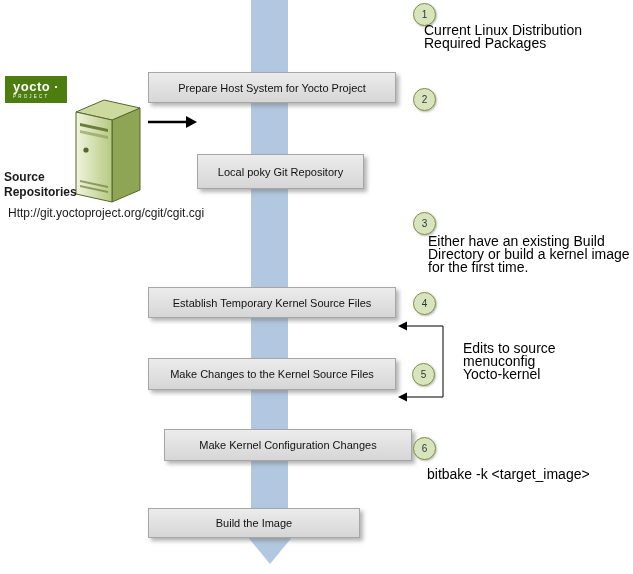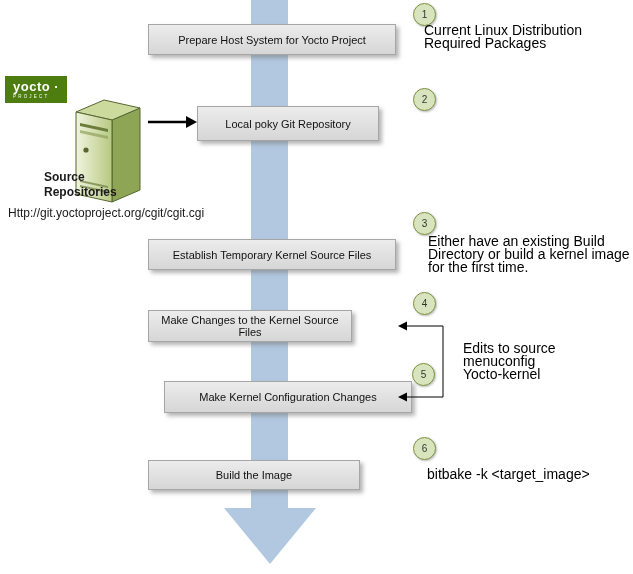--- a/index.html
+++ b/index.html
@@ -9,52 +9,52 @@
   }
   
   .flow-shaft{position:absolute;left:251px;top:0;width:37px;height:508px;background:#b2c8e0;}
   .flow-head{position:absolute;left:224px;top:508px;width:0;height:0;
     border-left:46px solid transparent;border-right:46px solid transparent;border-top:56px solid #b2c8e0;}
   
   .step-box{
     position:absolute;display:flex;align-items:center;justify-content:center;text-align:center;
     background:linear-gradient(180deg,#ececec 0%,#d6d6d6 100%);
     border:1px solid #a6a6a6;box-shadow:3px 3px 4px rgba(120,120,120,.55);
-    font-size:11px;color:#111;padding:0 6px;box-sizing:border-box;
+    font-size:11px;color:#111;padding:0 6px;box-sizing:border-box;margin-top:48px;
   }
   
   .step-circle{
     position:absolute;width:21px;height:21px;border-radius:50%;
     background:#d8e4bd;border:1px solid #7e9141;box-shadow:1px 1px 2px rgba(130,130,130,.5);
     display:flex;align-items:center;justify-content:center;font-size:10px;color:#333;
   }
   .annotation{position:absolute;font-size:14px;line-height:13px;white-space:pre-line;color:#000;}
   
   .yocto-logo{
     position:absolute;left:5px;top:76px;width:62px;height:27px;background:#4d7c0f;color:#fff;
     display:flex;flex-direction:column;align-items:flex-start;justify-content:center;padding-left:8px;box-sizing:border-box;
   }
   .yocto-word{font-size:13px;font-weight:bold;line-height:13px;letter-spacing:.5px;}
   .yocto-sub{font-size:4.5px;letter-spacing:2.2px;margin-top:1px;}
-  .source-label{position:absolute;left:4px;top:170px;font-size:12px;font-weight:bold;line-height:15px;white-space:pre-line;margin-left:40px;}
+  .source-label{position:absolute;left:4px;top:170px;font-size:12px;font-weight:bold;line-height:15px;white-space:pre-line;}
   .source-url{position:absolute;left:8px;top:206px;font-size:12px;}
   .abs{position:absolute;}
 </style>
 </head>
 <body>
 
 <div class="canvas">
 
   <div class="flow-shaft"></div>
   <div class="flow-head"></div>
 
   <div class="step-box" style="left:148px;top:24px;width:248px;height:31px">Prepare Host System for Yocto Project</div>
-  <div class="step-box" style="left:197px;top:106px;width:182px;height:35px">Local poky Git Repository</div>
+  <div class="step-box" style="left:197px;top:106px;width:167px;height:35px">Local poky Git Repository</div>
   <div class="step-box" style="left:148px;top:239px;width:248px;height:31px">Establish Temporary Kernel Source Files</div>
-  <div class="step-box" style="left:148px;top:310px;width:204px;height:32px">Make Changes to the Kernel Source Files</div>
+  <div class="step-box" style="left:148px;top:310px;width:248px;height:32px">Make Changes to the Kernel Source Files</div>
   <div class="step-box" style="left:164px;top:381px;width:248px;height:32px">Make Kernel Configuration Changes</div>
   <div class="step-box" style="left:148px;top:460px;width:212px;height:30px">Build the Image</div>
 
   <div class="step-circle" style="left:413px;top:3px">1</div>
   <div class="step-circle" style="left:413px;top:88px">2</div>
   <div class="step-circle" style="left:413px;top:212px">3</div>
   <div class="step-circle" style="left:413px;top:292px">4</div>
   <div class="step-circle" style="left:412px;top:363px">5</div>
   <div class="step-circle" style="left:413px;top:437px">6</div>
 

